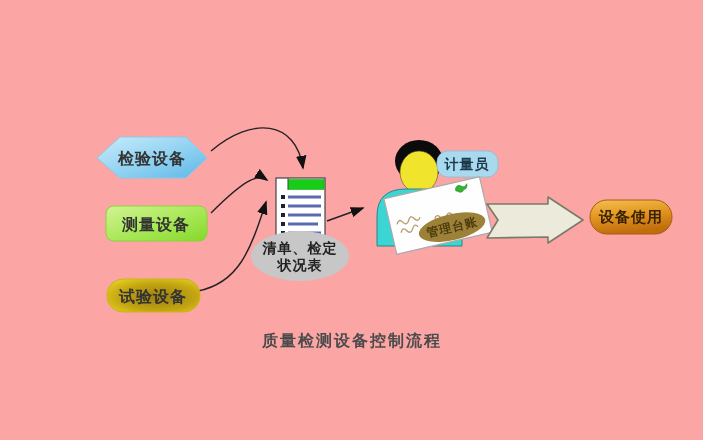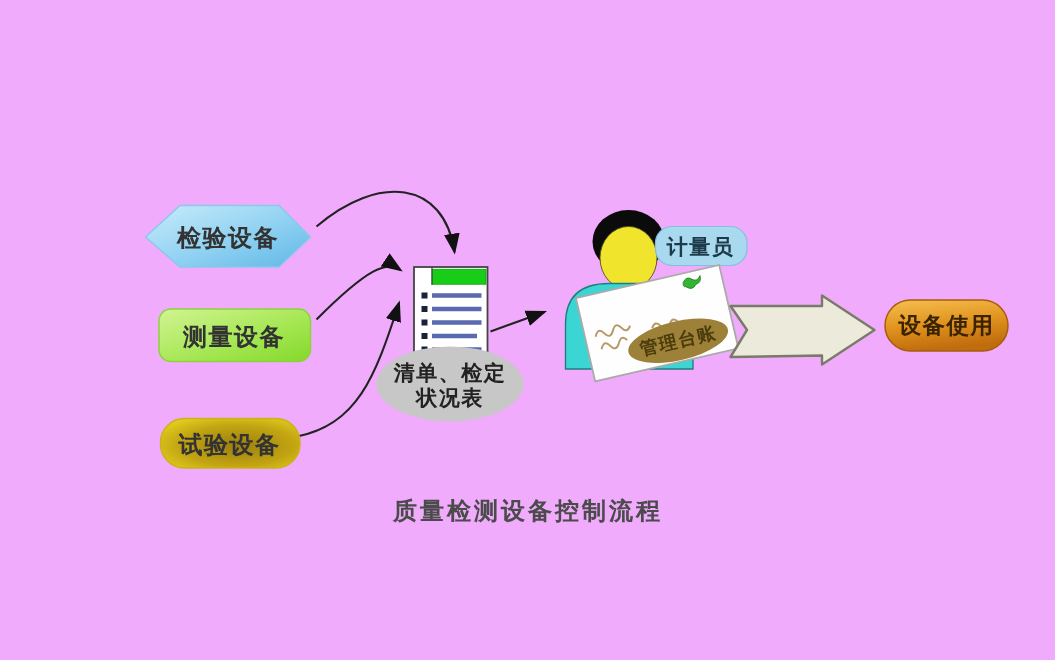--- a/index.html
+++ b/index.html
@@ -1,19 +1,19 @@
 <!DOCTYPE html>
 <html><head>
 <meta charset="utf-8">
 <style>
   html,body{margin:0;padding:0;background:#ffffff;}
   .stage{
     position:relative;
     width:703px;height:440px;
-    background:#f0abfc;
+    background:#fca5a5;
     overflow:hidden;
     font-family:"Liberation Sans", sans-serif;
     text-decoration:underline;
   }
   svg{position:absolute;left:0;top:0;}
   text{
     font-family:"Liberation Sans", sans-serif;
     fill:#333333;
   }
   .node-label{font-size:16px;font-weight:600;letter-spacing:1px;}

